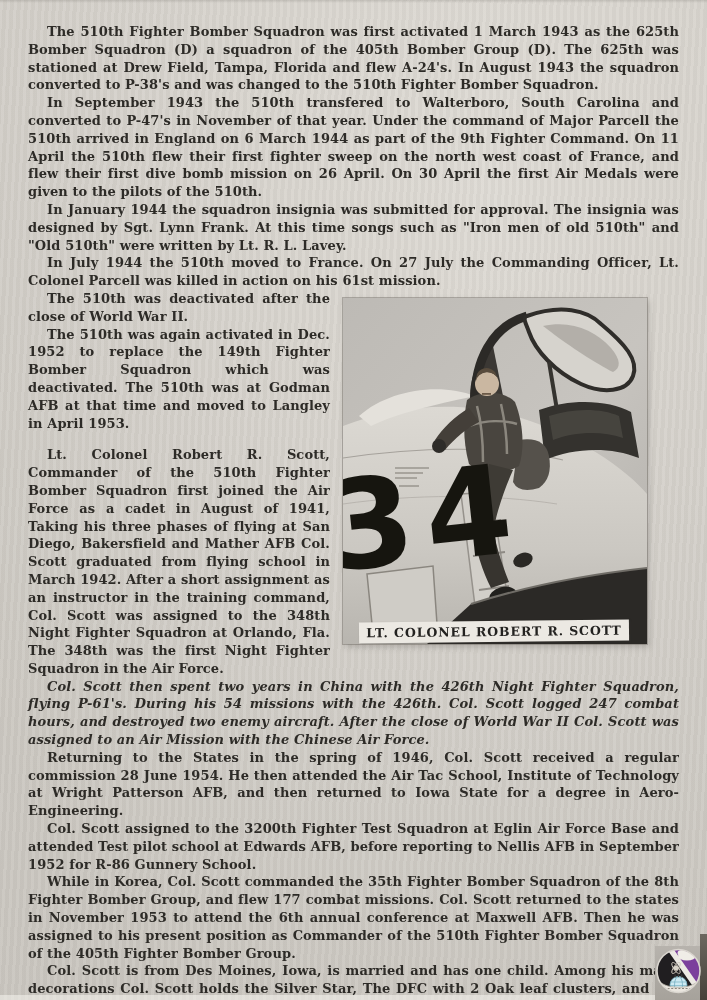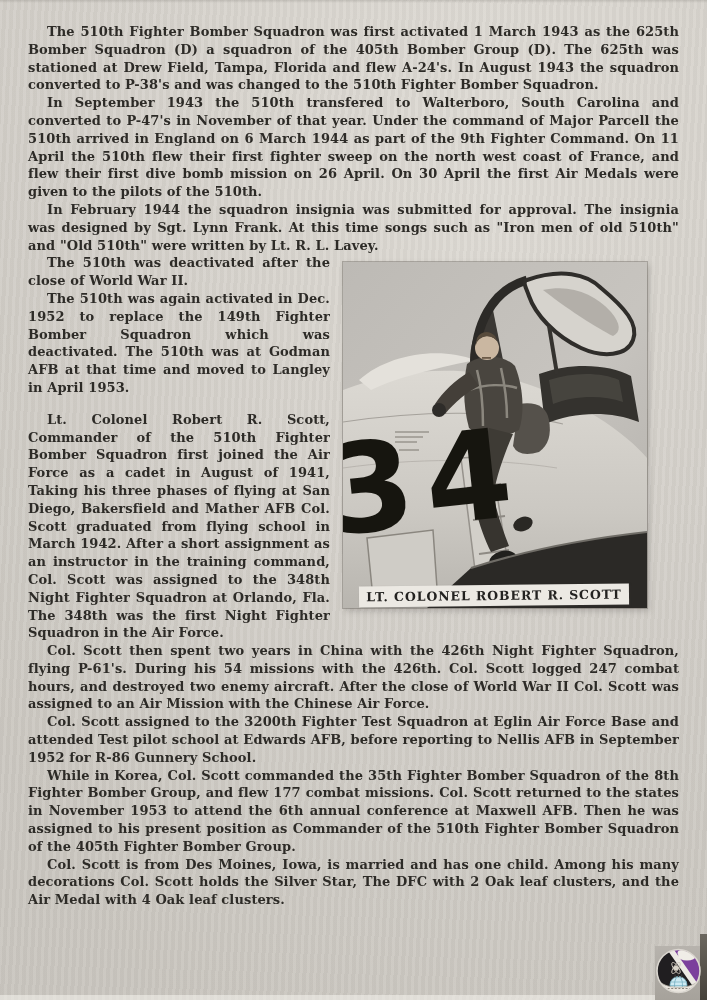--- a/index.html
+++ b/index.html
@@ -19,21 +19,21 @@
       repeating-linear-gradient(93deg,rgba(255,255,255,.05) 0 3px,rgba(90,88,82,.04) 3px 7px),
       radial-gradient(ellipse at 70% 20%,rgba(255,255,255,.14),rgba(0,0,0,.05) 85%);
   }
   .content{
     position:absolute;left:28px;top:23px;width:651px;
     font-size:13px;line-height:17.8px;font-weight:700;
     text-align:justify;letter-spacing:.1px;
   }
   .content p{margin:0;text-indent:19px;}
   p.gap-top{margin-top:14px;}
-  p.clear-r{clear:right;}
+  p.clear-r{clear:right;font-style:italic;}
 
   
   figure.photo{
     float:right;width:304px;height:346px;
     margin:8px 32px 16px 13px;padding:0;
     position:relative;background:#b7b4af;overflow:hidden;
     box-shadow:0 0 0 1px rgba(110,107,100,.45),2px 3px 6px rgba(70,68,62,.25);
   }
   figure.photo svg{position:absolute;inset:0;display:block;}
   .plane-number{
@@ -75,21 +75,22 @@
 </style>
 </head>
 <body>
 
 <div class="page">
   <div class="top-edge"></div>
 
   <div class="content">
     <p>The 510th Fighter Bomber Squadron was first activated 1 March 1943 as the 625th Bomber Squadron (D) a squadron of the 405th Bomber Group (D).  The 625th was stationed at Drew Field, Tampa, Florida and flew A-24's.  In August 1943 the squadron converted to P-38's and was changed to the 510th Fighter Bomber Squadron.</p>
     <p>In September 1943 the 510th transfered to Walterboro, South Carolina and converted to P-47's in November of that year.  Under the command of Major Parcell the 510th arrived in England on 6 March 1944 as part of the 9th Fighter Command.  On 11 April the 510th flew their first fighter sweep on the north west coast of France, and flew their first dive bomb mission on 26 April.  On 30 April the first Air Medals were given to the pilots of the 510th.</p>
-    <p>In February 1944 the squadron insignia was submitted for approval.  The insignia was designed by Sgt. Lynn Frank. At this time songs such as "Iron men of old 510th" and "Old 510th" were written by Lt. R. L. Lavey.</p>
+    <p>In January 1944 the squadron insignia was submitted for approval.  The insignia was designed by Sgt. Lynn Frank. At this time songs such as "Iron men of old 510th" and "Old 510th" were written by Lt. R. L. Lavey.</p>
+    <p>In July 1944 the 510th moved to France.  On 27 July the Commanding Officer, Lt. Colonel Parcell was killed in action on his 61st mission.</p>
 
     <figure class="photo">
       <svg viewBox="0 0 304 346" aria-hidden="true">
         <defs>
           <linearGradient id="sky" x1="0" y1="0" x2="1" y2="1">
             <stop offset="0" stop-color="#bdbab5"></stop>
             <stop offset="0.55" stop-color="#c7c4bf"></stop>
             <stop offset="1" stop-color="#b2afaa"></stop>
           </linearGradient>
           <linearGradient id="fus" x1="0" y1="0" x2="0" y2="1">
@@ -146,20 +147,21 @@
         <path d="M128,306 C190,286 250,276 304,270" stroke="#6f6c66" stroke-width="2" fill="none"></path>
       </svg>
       <div class="plane-number">34</div>
       <figcaption class="caption">LT. COLONEL ROBERT R. SCOTT</figcaption>
     </figure>
 
     <p>The 510th was deactivated after the close of World War II.</p>
     <p>The 510th was again activated in Dec. 1952 to replace the 149th Fighter Bomber Squadron which was deactivated.  The 510th was at Godman AFB at that time and moved to Langley in April 1953.</p>
     <p class="gap-top">Lt. Colonel Robert R. Scott, Commander of the 510th Fighter Bomber Squadron first joined the Air Force as a cadet in August of 1941,  Taking his three phases of flying at San Diego, Bakersfield and Mather AFB Col. Scott graduated from flying school in March 1942.  After a short assignment as an instructor in the training command, Col. Scott was assigned to the 348th Night Fighter Squadron at Orlando, Fla.  The 348th was the first Night Fighter Squadron in the Air Force.</p>
     <p class="clear-r">Col. Scott then spent two years in China with the 426th Night Fighter Squadron, flying P-61's. During his 54 missions with the 426th. Col. Scott logged 247 combat hours, and destroyed two enemy aircraft.  After the close of World War II Col. Scott was assigned to an Air Mission with the Chinese Air Force.</p>
+    <p>Returning to the States in the spring of 1946, Col. Scott received a regular commission 28 June 1954.  He then attended the Air Tac School, Institute of Technology at Wright Patterson AFB, and then returned to Iowa State for a degree in Aero-Engineering.</p>
     <p>Col. Scott assigned to the 3200th Fighter Test Squadron at Eglin Air Force Base and attended Test pilot school at Edwards AFB, before reporting to Nellis AFB in September 1952 for R-86 Gunnery School.</p>
     <p>While in Korea, Col. Scott commanded the 35th Fighter Bomber Squadron of the 8th Fighter Bomber Group, and flew 177 combat missions.  Col. Scott returned to the states in November 1953 to attend the 6th annual conference at Maxwell AFB.  Then he was assigned to his present position as Commander of the 510th Fighter Bomber Squadron of the 405th Fighter Bomber Group.</p>
     <p>Col. Scott is from Des Moines, Iowa, is married and has one child.  Among his many decorations Col. Scott holds the Silver Star, The DFC with 2 Oak leaf clusters, and the Air Medal with 4 Oak leaf clusters.</p>
   </div>
 
   <div class="emblem-backing"></div>
   <div class="scan-edge"></div>
   <svg class="emblem" viewBox="0 0 47 55" aria-hidden="true">
     <defs>
       <clipPath id="disc">

